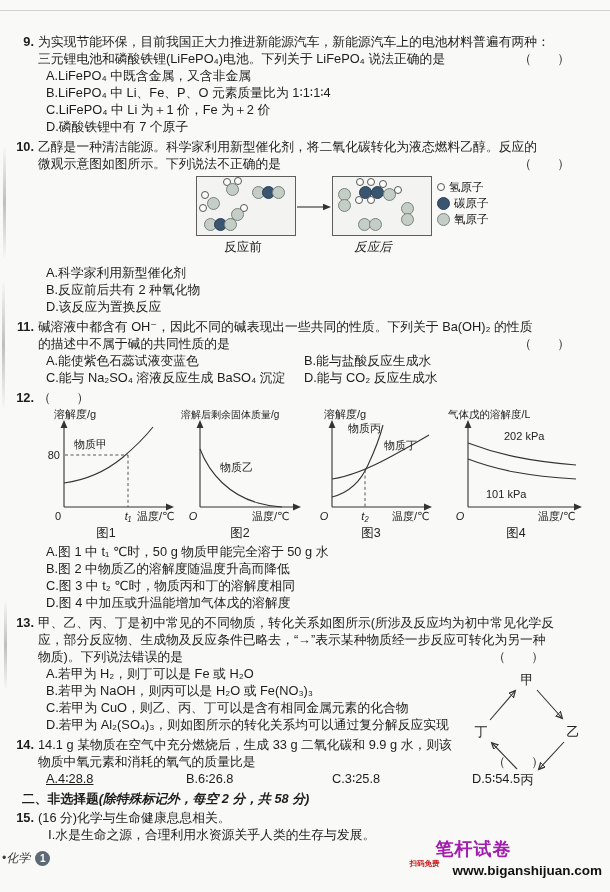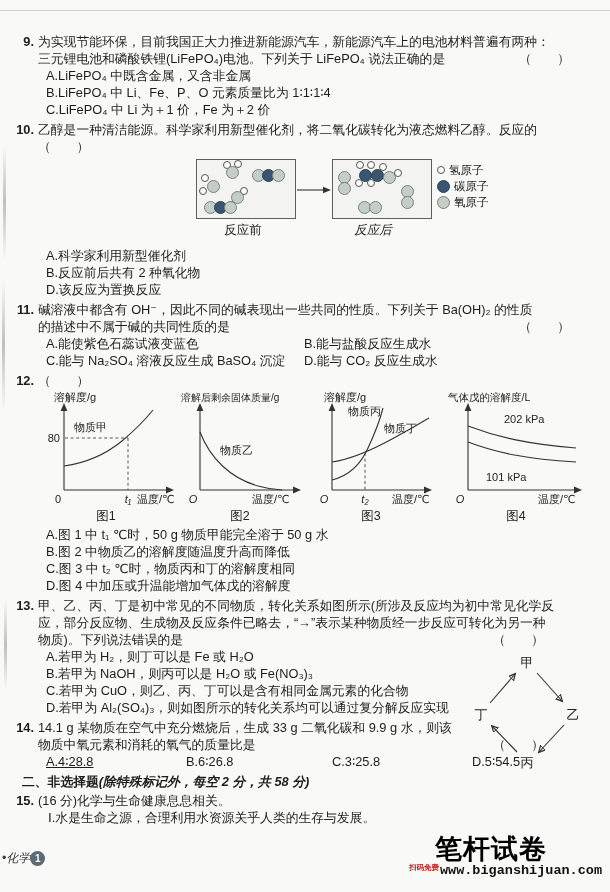--- a/index.html
+++ b/index.html
@@ -41,25 +41,25 @@
   svg text{font-family:"Liberation Sans","DejaVu Sans",sans-serif;font-size:11px;fill:#222;}
   svg text.cap{font-size:12.5px;}
   svg text.it{font-style:italic;}
   svg path,svg line{stroke:#333;fill:none;stroke-width:1.1;}
   svg polygon{fill:#333;stroke:none;}
   svg .dash{stroke-dasharray:3,2.6;stroke-width:1;stroke:#555;}
   
   .diamond{position:absolute;top:46px;right:2px;}
   .diamond text{font-size:13px;}
   
-  .footleft{position:absolute;left:2px;bottom:25px;display:flex;align-items:center;font-size:12px;color:#3a3a3a;font-style:italic;}
+  .footleft{position:absolute;left:2px;bottom:25px;display:flex;align-items:center;gap:5px;font-size:12px;color:#3a3a3a;font-style:italic;}
   .pagebadge{width:15px;height:15px;border-radius:50%;background:#5d6a74;color:#fff;font-size:10px;line-height:15px;text-align:center;font-weight:700;font-style:normal;}
   .brandbox{position:absolute;right:8px;bottom:14px;}
-  .brandrow{padding-left:26px;font-size:27px;font-weight:900;color:#000000;letter-spacing:1px;line-height:27px;}
-  .urlrow{font-family:Liberation Mono, monospace;font-size:13.5px;font-weight:700;color:#111;line-height:15px;display:flex;align-items:center;gap:1px;}
+  .brandrow{padding-left:26px;font-size:18px;font-weight:900;color:#a21caf;letter-spacing:1px;line-height:27px;}
+  .urlrow{font-family:Liberation Sans, sans-serif;font-size:13.5px;font-weight:700;color:#111;line-height:15px;display:flex;align-items:flex-start;gap:13px;}
   .brandtag{color:#c52020;font-size:7.5px;font-weight:700;line-height:8px;transform:translateY(-3px);}
 </style>
 </head>
 <body>
 
 <div class="page">
   <div class="topline"></div>
   <div class="edge" style="left:3px;top:145px;height:115px;"></div>
   <div class="edge" style="left:2px;top:280px;height:130px;"></div>
   <div class="edge" style="left:4px;top:600px;height:90px;"></div>
@@ -69,26 +69,28 @@
     <div class="q">
       <span class="qnum">9.</span>
       <div class="t">为实现节能环保，目前我国正大力推进新能源汽车，新能源汽车上的电池材料普遍有两种：</div>
       <div class="flexline">
         <span>三元锂电池和磷酸铁锂(LiFePO₄)电池。下列关于 LiFePO₄ 说法正确的是</span>
         <span class="br">（　　）</span>
       </div>
       <div class="opt">A.LiFePO₄ 中既含金属，又含非金属</div>
       <div class="opt">B.LiFePO₄ 中 Li、Fe、P、O 元素质量比为 1∶1∶1∶4</div>
       <div class="opt">C.LiFePO₄ 中 Li 为＋1 价，Fe 为＋2 价</div>
+      <div class="opt">D.磷酸铁锂中有 7 个原子</div>
     </div>
 
     <div class="q">
       <span class="qnum">10.</span>
       <div class="t">乙醇是一种清洁能源。科学家利用新型催化剂，将二氧化碳转化为液态燃料乙醇。反应的</div>
       <div class="flexline">
+        <span>微观示意图如图所示。下列说法不正确的是</span>
         <span class="br">（　　）</span>
       </div>
 
       <div class="molwrap">
         <div class="mbox mb1">
           <i class="at aH" style="left:26px;top:1px"></i>
           <i class="at aH" style="left:37px;top:0px"></i>
           <i class="at aO" style="left:29px;top:6px"></i>
           <i class="at aO" style="left:55px;top:9px"></i>
           <i class="at aC" style="left:65px;top:9px"></i>

